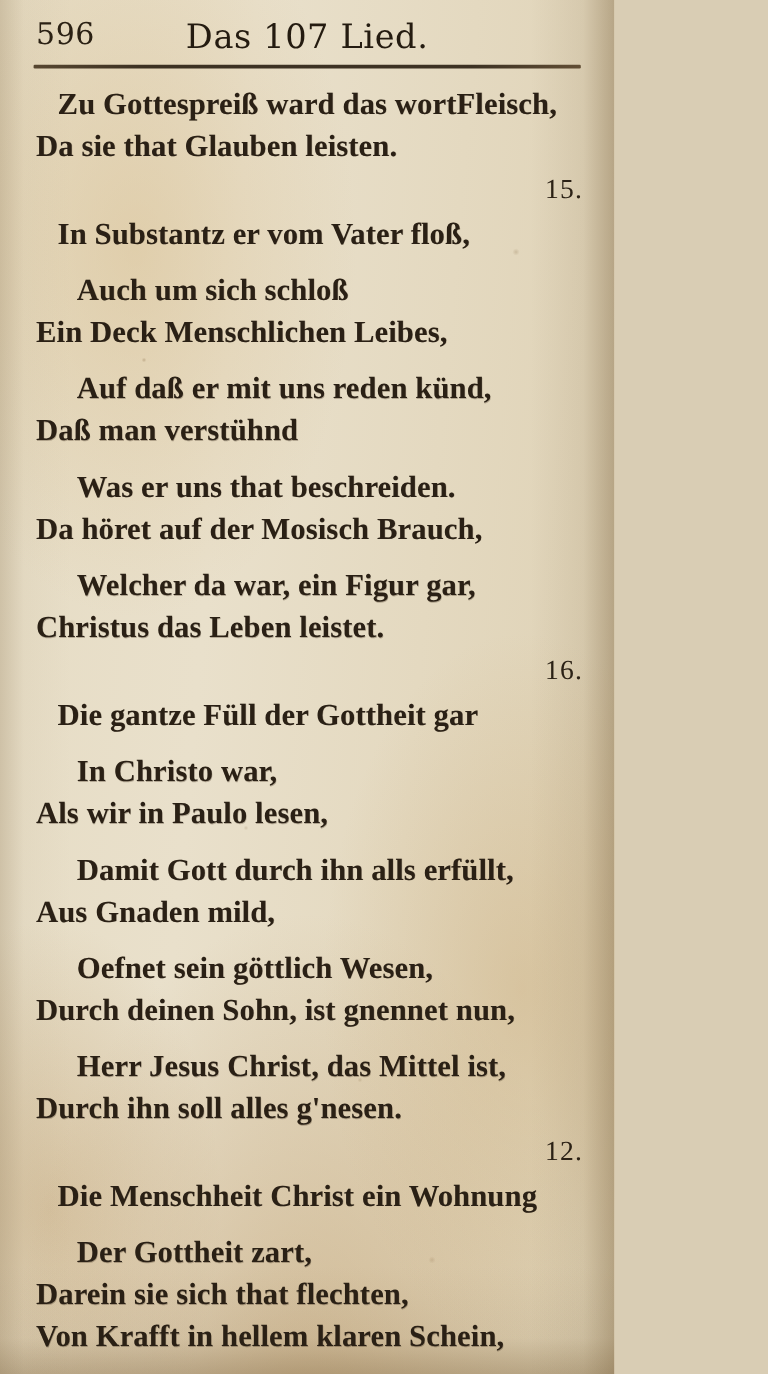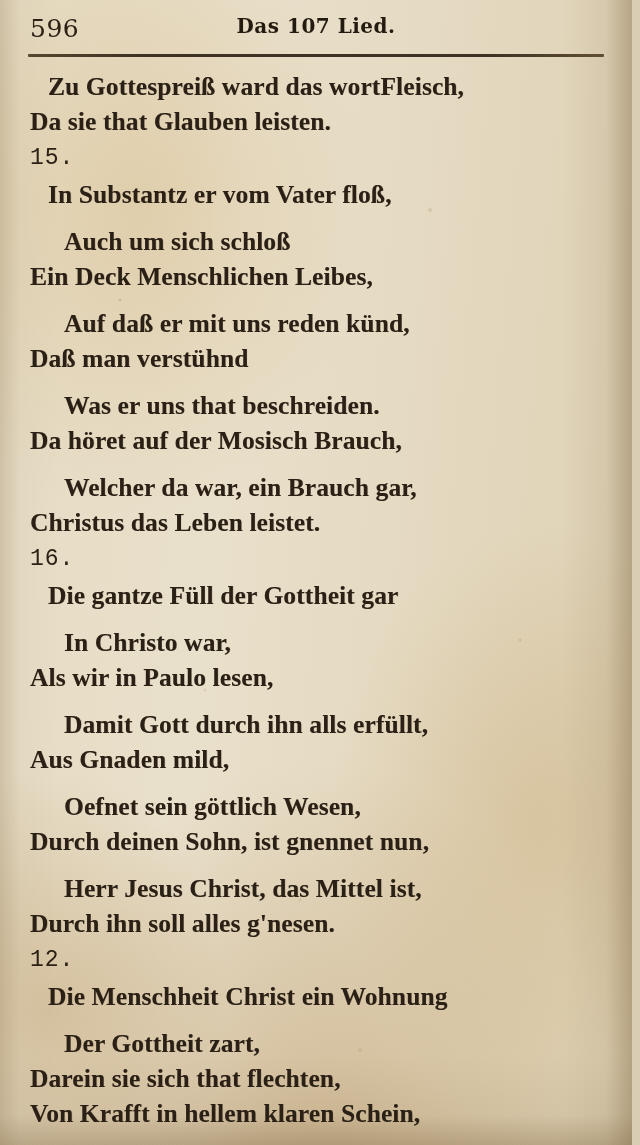--- a/index.html
+++ b/index.html
@@ -9,21 +9,21 @@
   body {
     width: 640px;
     height: 1145px;
     background: #d9cdb4;
     font-family: "DejaVu Serif", serif;
     overflow: hidden;
   }
   
   #page {
     position: relative;
-    width: 632px;
+    width: 512px;
     height: 1145px;
     background:
       radial-gradient(ellipse 60% 45% at 22% 18%, rgba(214,186,136,0.45) 0%, rgba(214,186,136,0) 60%),
       radial-gradient(ellipse 50% 40% at 85% 72%, rgba(201,170,120,0.40) 0%, rgba(201,170,120,0) 65%),
       radial-gradient(ellipse 70% 55% at 50% 105%, rgba(186,152,104,0.55) 0%, rgba(186,152,104,0) 70%),
       radial-gradient(ellipse 40% 30% at 8% 88%, rgba(190,158,110,0.45) 0%, rgba(190,158,110,0) 70%),
       linear-gradient(95deg, #e6dcc4 0%, #e9e0cb 35%, #e4d9c0 65%, #ddd0b3 100%);
     box-sizing: border-box;
     overflow: hidden;
   }
@@ -73,22 +73,22 @@
     font-size: 25px;
     color: #2b2114;
     letter-spacing: 0.5px;
   }
   .head-title {
     position: absolute;
     left: 0;
     right: 0;
     text-align: center;
     font-family: "DejaVu Serif", serif;
-    font-weight: 700;
-    font-size: 20px;
+    font-weight: 400;
+    font-size: 28px;
     color: #241b10;
     letter-spacing: 0.5px;
   }
   .rule {
     margin: 6px 28px 0 28px;
     height: 3px;
     background: linear-gradient(to right, #4b3a24, #2e2315 20%, #2e2315 80%, #57432a);
     border-radius: 1px;
     opacity: 0.92;
   }
@@ -103,22 +103,22 @@
     line-height: 35px;
     color: #2a2015;
     white-space: pre;
     font-weight: 700;
     letter-spacing: 0.1px;
     text-shadow: 0.4px 0.3px 0 rgba(60,44,26,0.30);
   }
   .line.ind1 { padding-left: 34px; margin-top: 12px; }
   .line.ind2 { padding-left: 18px; }
   .stanza-num {
-    text-align: left;
-    font-family: Liberation Mono, monospace;
+    text-align: right;
+    font-family: Liberation Serif, serif;
     font-size: 23px;
     font-weight: 400;
     color: #2b2115;
     line-height: 38px;
     letter-spacing: 1px;
   }
   .catchword {
     text-align: right;
     padding: 14px 40px 0 0;
     font-family: Liberation Sans, sans-serif;
@@ -156,21 +156,21 @@
 
       <div>
         <div class="stanza-num">15.</div>
         <div class="line ind2">In Substantz er vom Vater floß,</div>
         <div class="line ind1">Auch um sich schloß</div>
         <div class="line">Ein Deck Menschlichen Leibes,</div>
         <div class="line ind1">Auf daß er mit uns reden künd,</div>
         <div class="line">Daß man verstühnd</div>
         <div class="line ind1">Was er uns that beschreiden.</div>
         <div class="line">Da höret auf der Mosisch Brauch,</div>
-        <div class="line ind1">Welcher da war, ein Brauch gar,</div>
+        <div class="line ind1">Welcher da war, ein Figur gar,</div>
         <div class="line">Christus das Leben leistet.</div>
       </div>
 
       <div>
         <div class="stanza-num">16.</div>
         <div class="line ind2">Die gantze Füll der Gottheit gar</div>
         <div class="line ind1">In Christo war,</div>
         <div class="line">Als wir in Paulo lesen,</div>
         <div class="line ind1">Damit Gott durch ihn alls erfüllt,</div>
         <div class="line">Aus Gnaden mild,</div>

